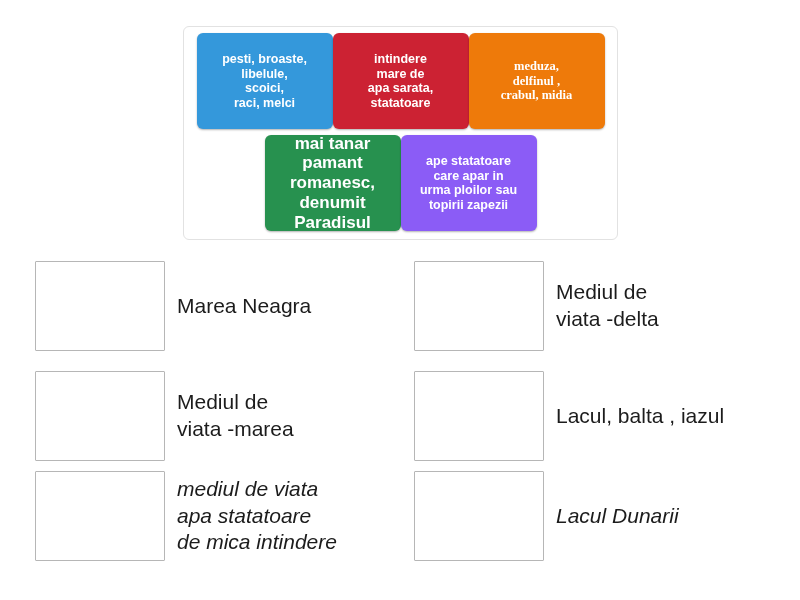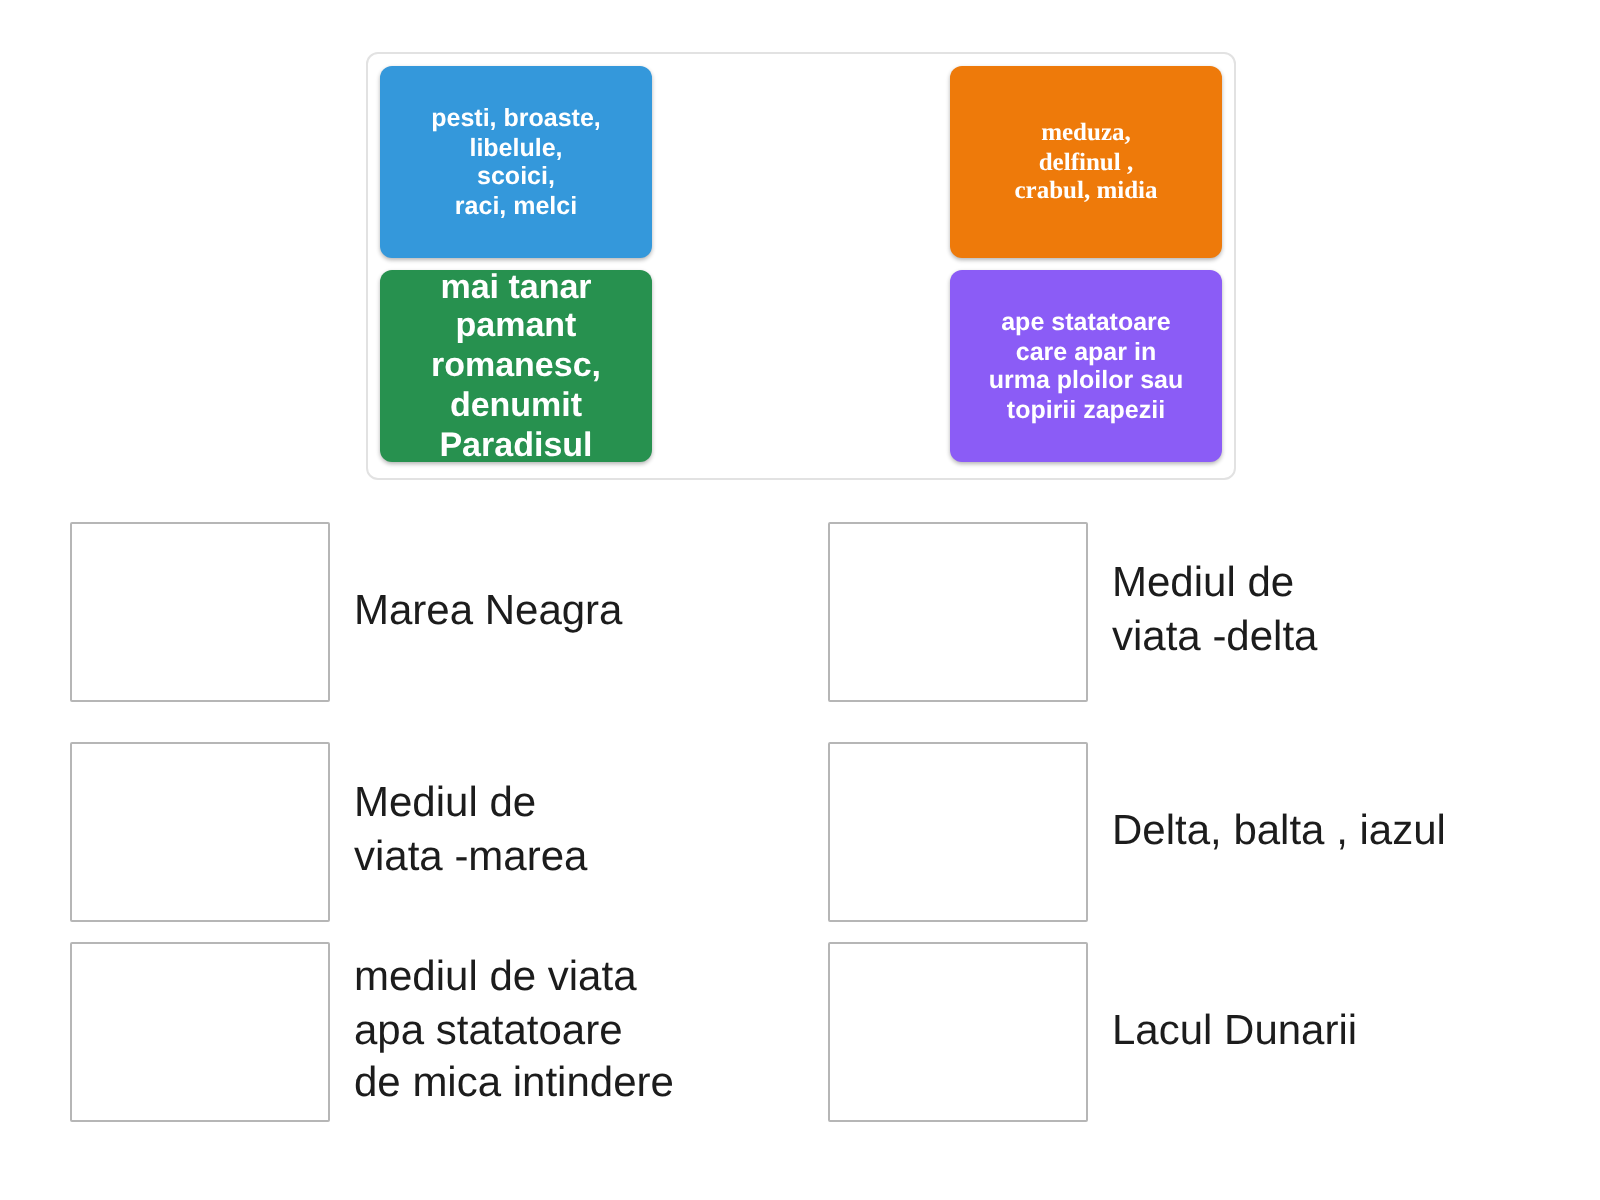--- a/index.html
+++ b/index.html
@@ -23,21 +23,21 @@
     width: 435px;
     height: 214px;
     background: #ffffff;
     border: 1px solid #e2e2e2;
     border-radius: 6px;
     box-sizing: border-box;
     padding: 6px 6px;
   }
   .tile-row {
     display: flex;
-    justify-content: space-between;
+    justify-content: center;
     height: 100px;
     margin-bottom: 2px;
   }
   .tile {
     width: 136px;
     height: 96px;
     border-radius: 6px;
     box-sizing: border-box;
     display: flex;
     align-items: center;
@@ -78,21 +78,21 @@
   .answer-col.right { left: 414px; }
 
   .answer-row {
     position: absolute;
     display: flex;
     align-items: center;
     width: 385px;
   }
   .answer-row.r1 { top: 8px;   height: 92px; }
   .answer-row.r2 { top: 118px; height: 92px; }
-  .answer-row.r3 { top: 218px; height: 92px; }
+  .answer-row.r3 { top: 218px; height: 92px; font-style: italic; }
 
   .drop-zone {
     width: 130px;
     height: 90px;
     border: 1px solid #b6b6b6;
     background: #ffffff;
     box-sizing: border-box;
     flex: 0 0 auto;
     border-radius: 1px;
   }
@@ -109,20 +109,26 @@
 <body>
 
 <div id="tile-bank">
 
   <div class="tile-row">
     <div class="tile mid-text" style="background:#3498db;">
       <span class="tile-text">pesti, broaste,
 libelule,
 scoici,
 raci, melci</span>
+    </div>
+    <div class="tile mid-text" style="background:#cc2233;">
+      <span class="tile-text">intindere
+mare de
+apa sarata,
+statatoare</span>
     </div>
     <div class="tile mid-text" style="background:#ee7a0a;font-family:Liberation Serif, serif;">
       <span class="tile-text">meduza,
 delfinul ,
 crabul, midia</span>
     </div>
   </div>
 
   <div class="tile-row">
     <div class="tile small-text" style="background:#27914f;">
@@ -169,21 +175,21 @@
   <div class="answer-col right">
 
     <div class="answer-row r1">
       <div class="drop-zone"></div>
       <div class="answer-label">Mediul de
 viata -delta</div>
     </div>
 
     <div class="answer-row r2">
       <div class="drop-zone"></div>
-      <div class="answer-label">Delta, balta , iazul</div>
+      <div class="answer-label">Lacul, balta , iazul</div>
     </div>
 
     <div class="answer-row r3">
       <div class="drop-zone"></div>
       <div class="answer-label">Lacul Dunarii</div>
     </div>
 
   </div>
 
 </div>

